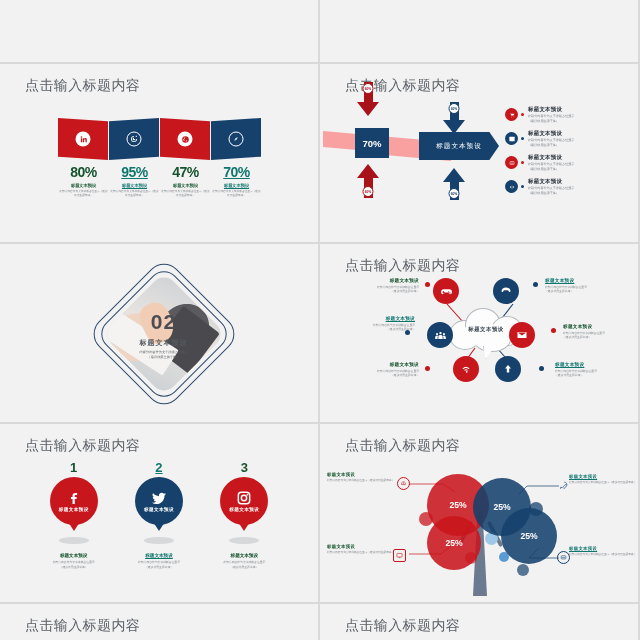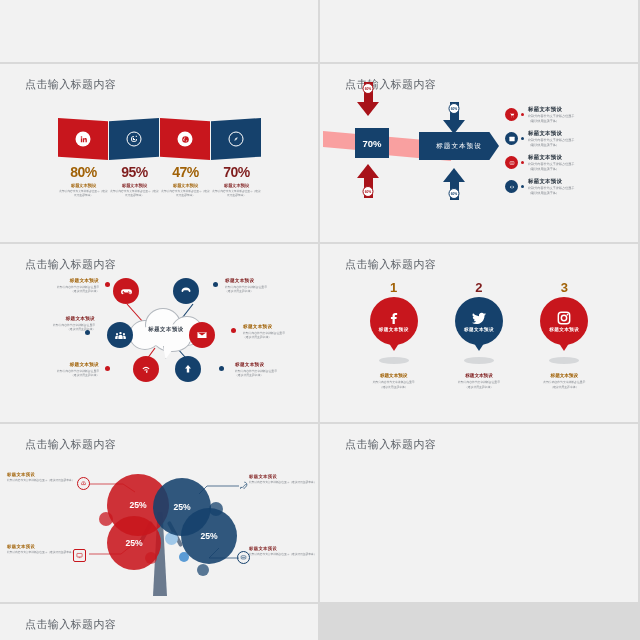--- a/index.html
+++ b/index.html
@@ -20,28 +20,28 @@
     position:relative;
     width:320px; height:180px;
     background:#f2f2f2;
     border-right:2px solid #d9d9d9;
     border-bottom:2px solid #d9d9d9;
     overflow:hidden;
   }
   .slide-inner{ position:absolute; inset:0 3px 3px 3px; background:#f2f2f2; overflow:hidden;}
   .s-title{
     position:absolute; left:22px; top:13px;
-    font-size:11px; color:#5a5f66; letter-spacing:.4px;
+    font-size:14px; color:#5a5f66; letter-spacing:.4px;
     white-space:nowrap;
   }
 
   
   :root{}
-  .red{ color:#a16207; }
-  .navy{ color:#7f1d1d; }
+  .red{ color:#14532d; }
+  .navy{ color:#0f766e;text-decoration:underline; }
   .s1 .col{ position:absolute; top:6px; width:130px; }
   .s1 .col.a{ left:18px;}
   .s1 .col.b{ left:168px;}
 
   
   .banners{ position:absolute; left:55px; top:54px; display:flex; }
   .ban{ position:relative; width:50px; height:42px; margin-right:1px;}
   .ban .sh{ position:absolute; inset:0;}
   .ban.down .sh{ clip-path:polygon(0 0,100% 8%,100% 100%,0 92%); }
   .ban.up   .sh{ clip-path:polygon(0 8%,100% 0,100% 92%,0 100%); }
@@ -393,20 +393,40 @@
             <div class="t">标题文本预设</div>
             <div class="d">
               <span>此部分内容作为文字排版占位显示</span><br><span>（建议使用主题字体）</span>
             </div>
           </div>
         </div>
       </div>
     </div>
   </div>
 
+  <div class="slide s5">
+    <div class="slide-inner">
+      <div class="dmwrap">
+        <div class="dm o1"></div>
+        <div class="dm o2"></div>
+        <div class="photo">
+          <div class="tab"></div>
+              <div class="sheet"></div>
+              <div class="arm"></div>
+        </div>
+        <div class="ctr">
+          <div class="num">02</div>
+          <div class="t">标题文本预设</div>
+          <div class="d">
+            <span>此部分内容作为文字排版占位显示</span><br><span>（建议使用主题字体）</span>
+          </div>
+        </div>
+      </div>
+    </div>
+  </div>
 
   <div class="slide s6">
     <div class="slide-inner">
       <div class="s-title">点击输入标题内容</div>
 
       <svg style="position:absolute;left:0;top:0;width:320px;height:180px">
         <line x1="124" y1="60" x2="140" y2="78" stroke="#c8161d" stroke-width="1.1"></line>
         <line x1="190" y1="60" x2="176" y2="78" stroke="#15416c" stroke-width="1.1"></line>
         <line x1="144" y1="115" x2="152" y2="104" stroke="#c8161d" stroke-width="1.1"></line>
         <line x1="182" y1="113" x2="174" y2="104" stroke="#15416c" stroke-width="1.1"></line>

